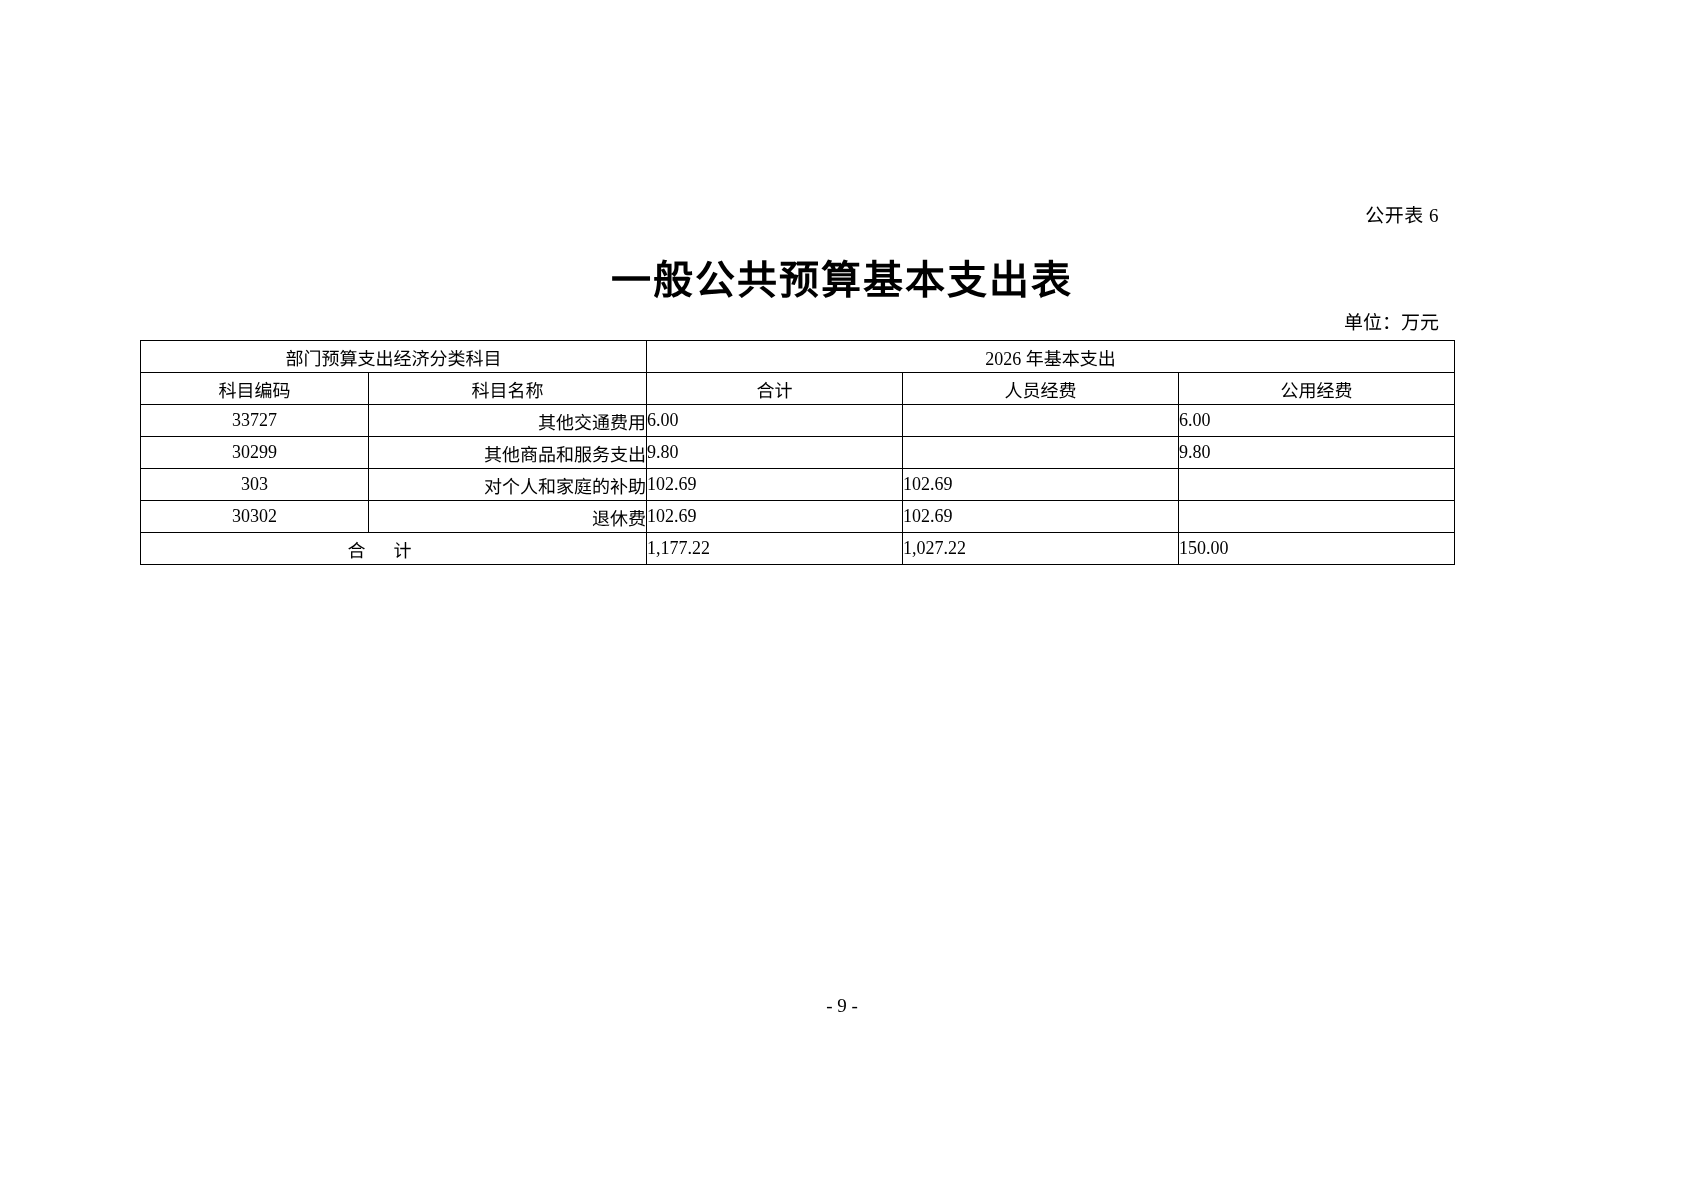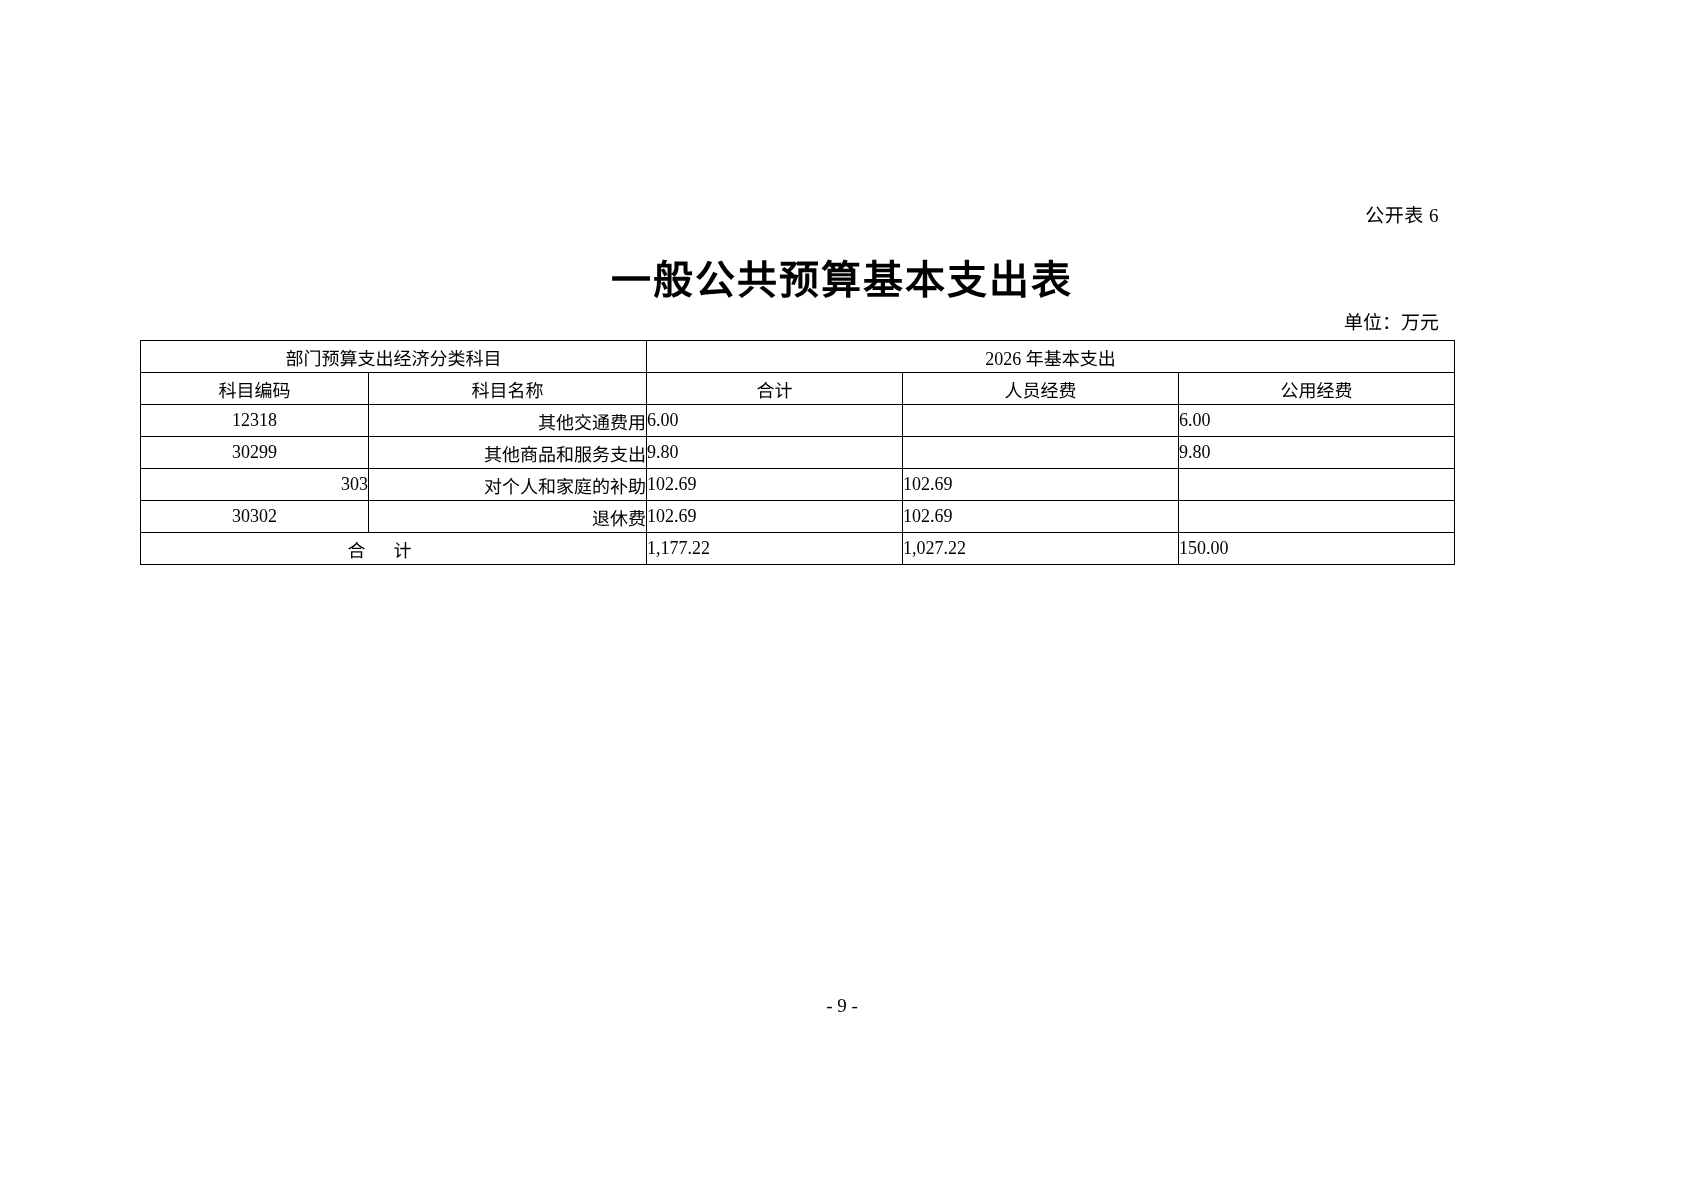--- a/index.html
+++ b/index.html
@@ -69,21 +69,21 @@
   .c-public { width: 276px; }
 
   .center { text-align: center; }
   .right  { padding-right: 12px; }
   .bold   { font-weight: bold; }
 
   .code-cell {
     text-align: center;
   }
   .code-cell.lvl1 {
-    text-align: right;
+    text-align: center;
   }
   .name-cell {
     text-align: right;
     padding-left: 58px;
   }
   .sum-label {
     letter-spacing: 28px;
     padding-left: 0;
     text-align: center;
     font-weight: bold;
@@ -124,21 +124,21 @@
       <tr>
         <th class="center">科目编码</th>
         <th class="center">科目名称</th>
         <th class="center">合计</th>
         <th class="center">人员经费</th>
         <th class="center">公用经费</th>
       </tr>
     </thead>
     <tbody>
       <tr>
-        <td class="code-cell">12318</td>
+        <td class="code-cell">33727</td>
         <td class="name-cell">其他交通费用</td>
         <td class="right">6.00</td>
         <td class="right"></td>
         <td class="right">6.00</td>
       </tr>
       <tr>
         <td class="code-cell">30299</td>
         <td class="name-cell">其他商品和服务支出</td>
         <td class="right">9.80</td>
         <td class="right"></td>

